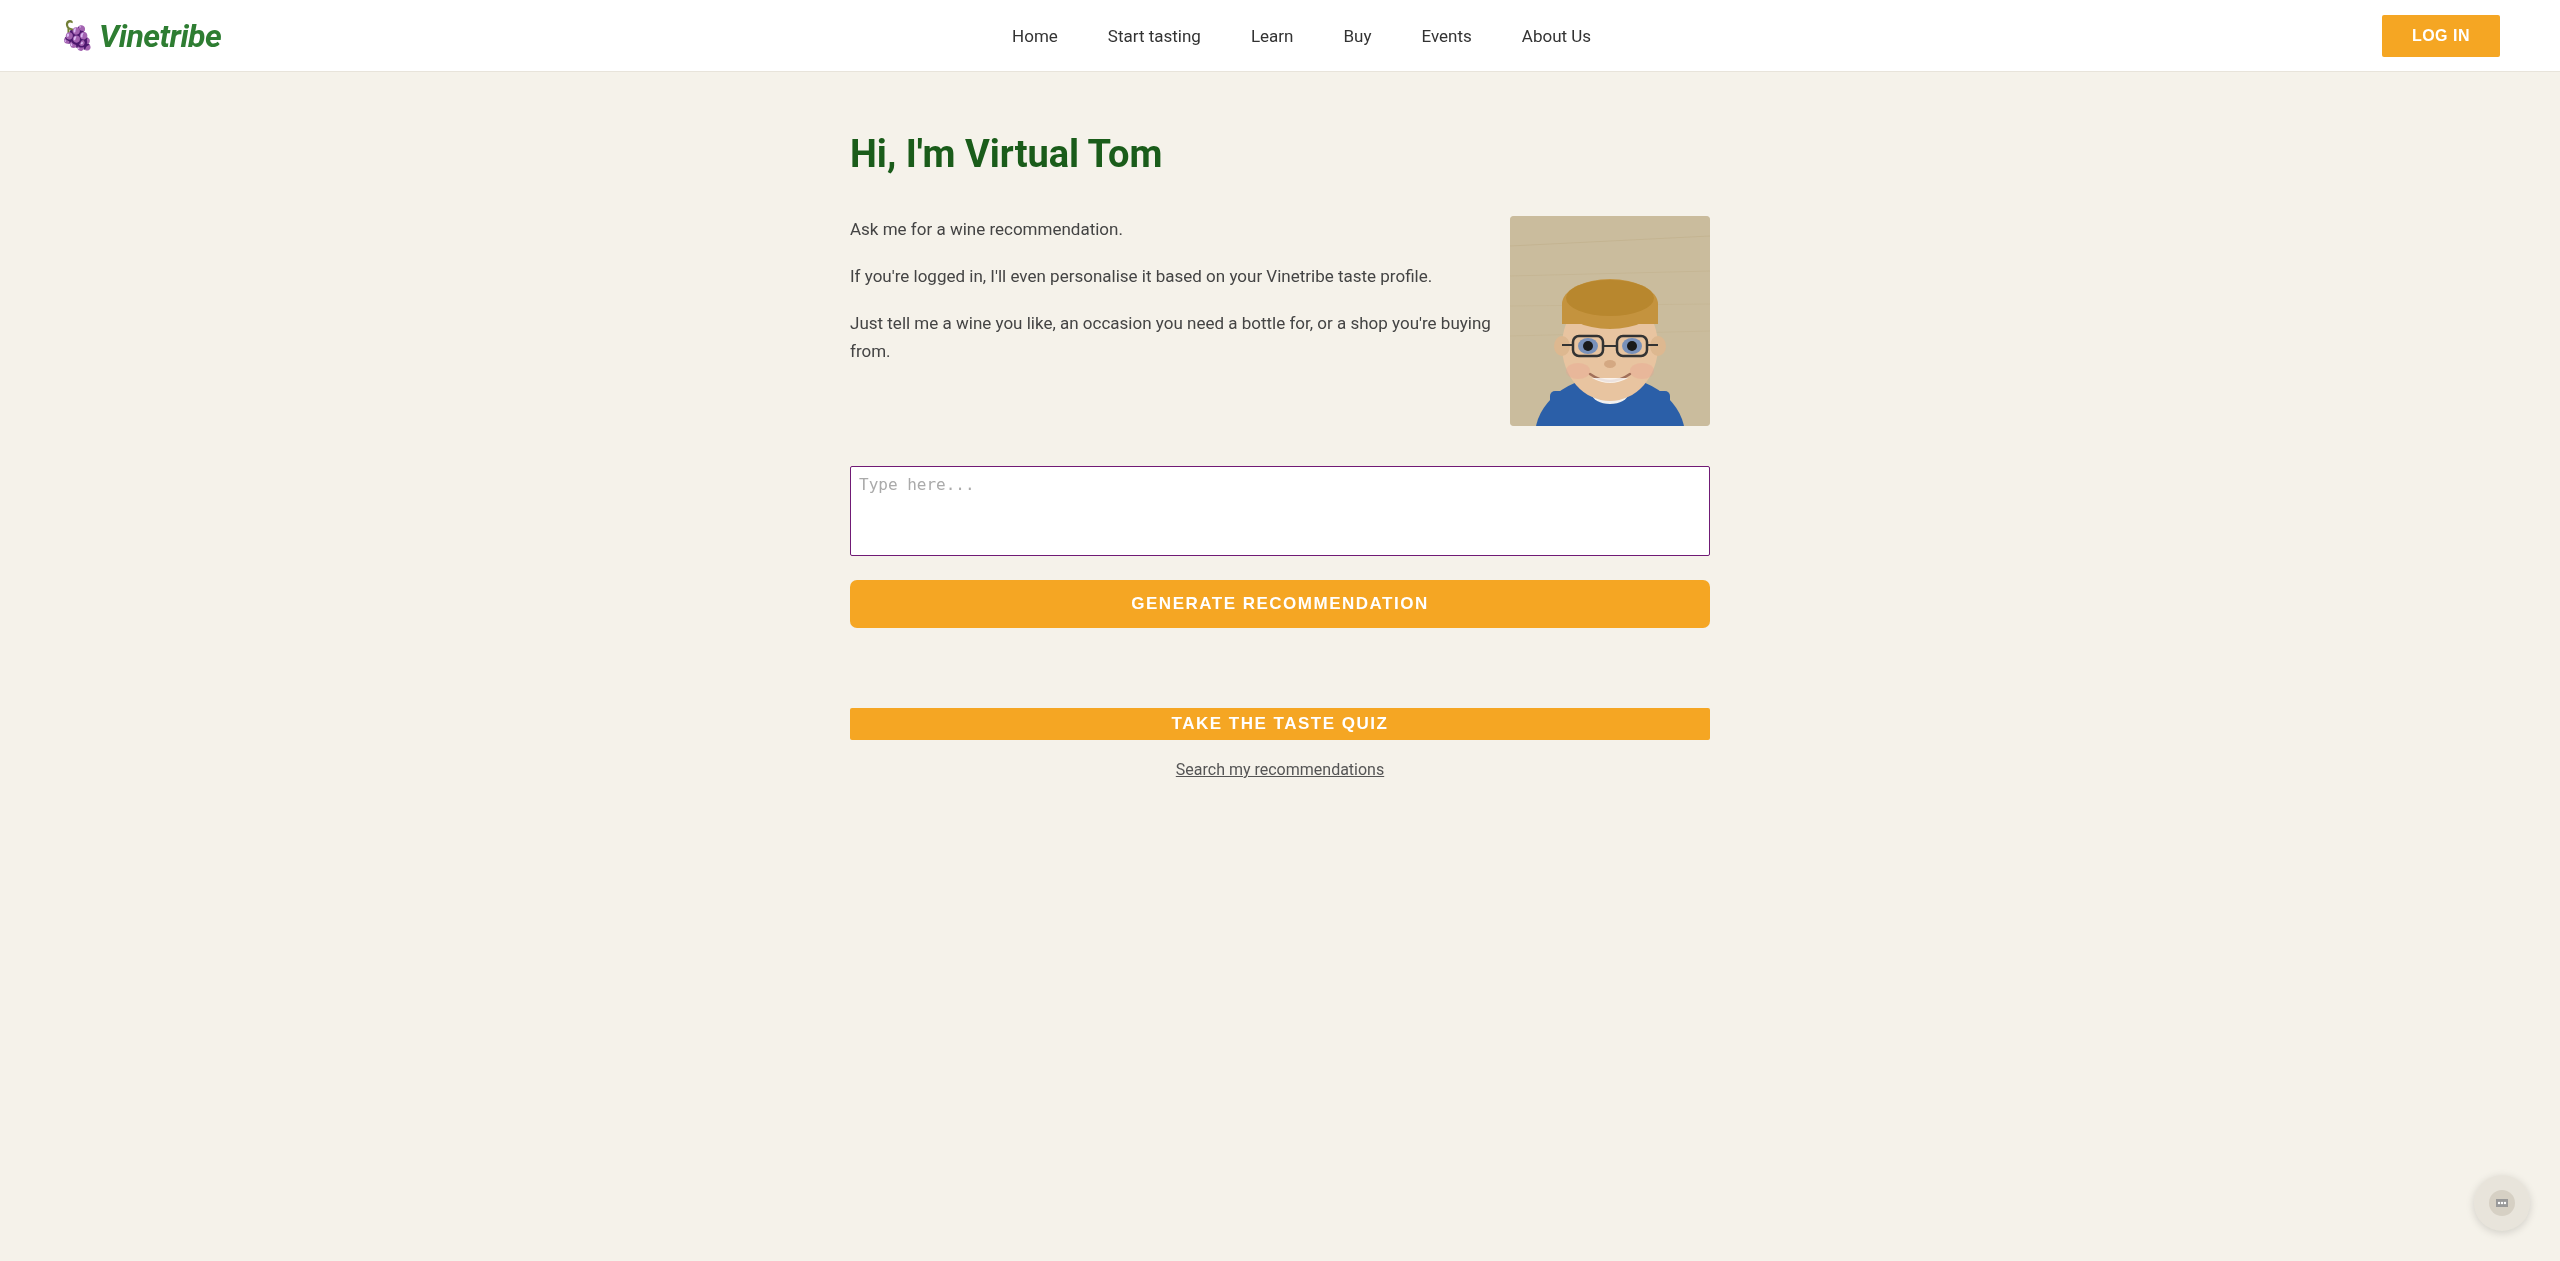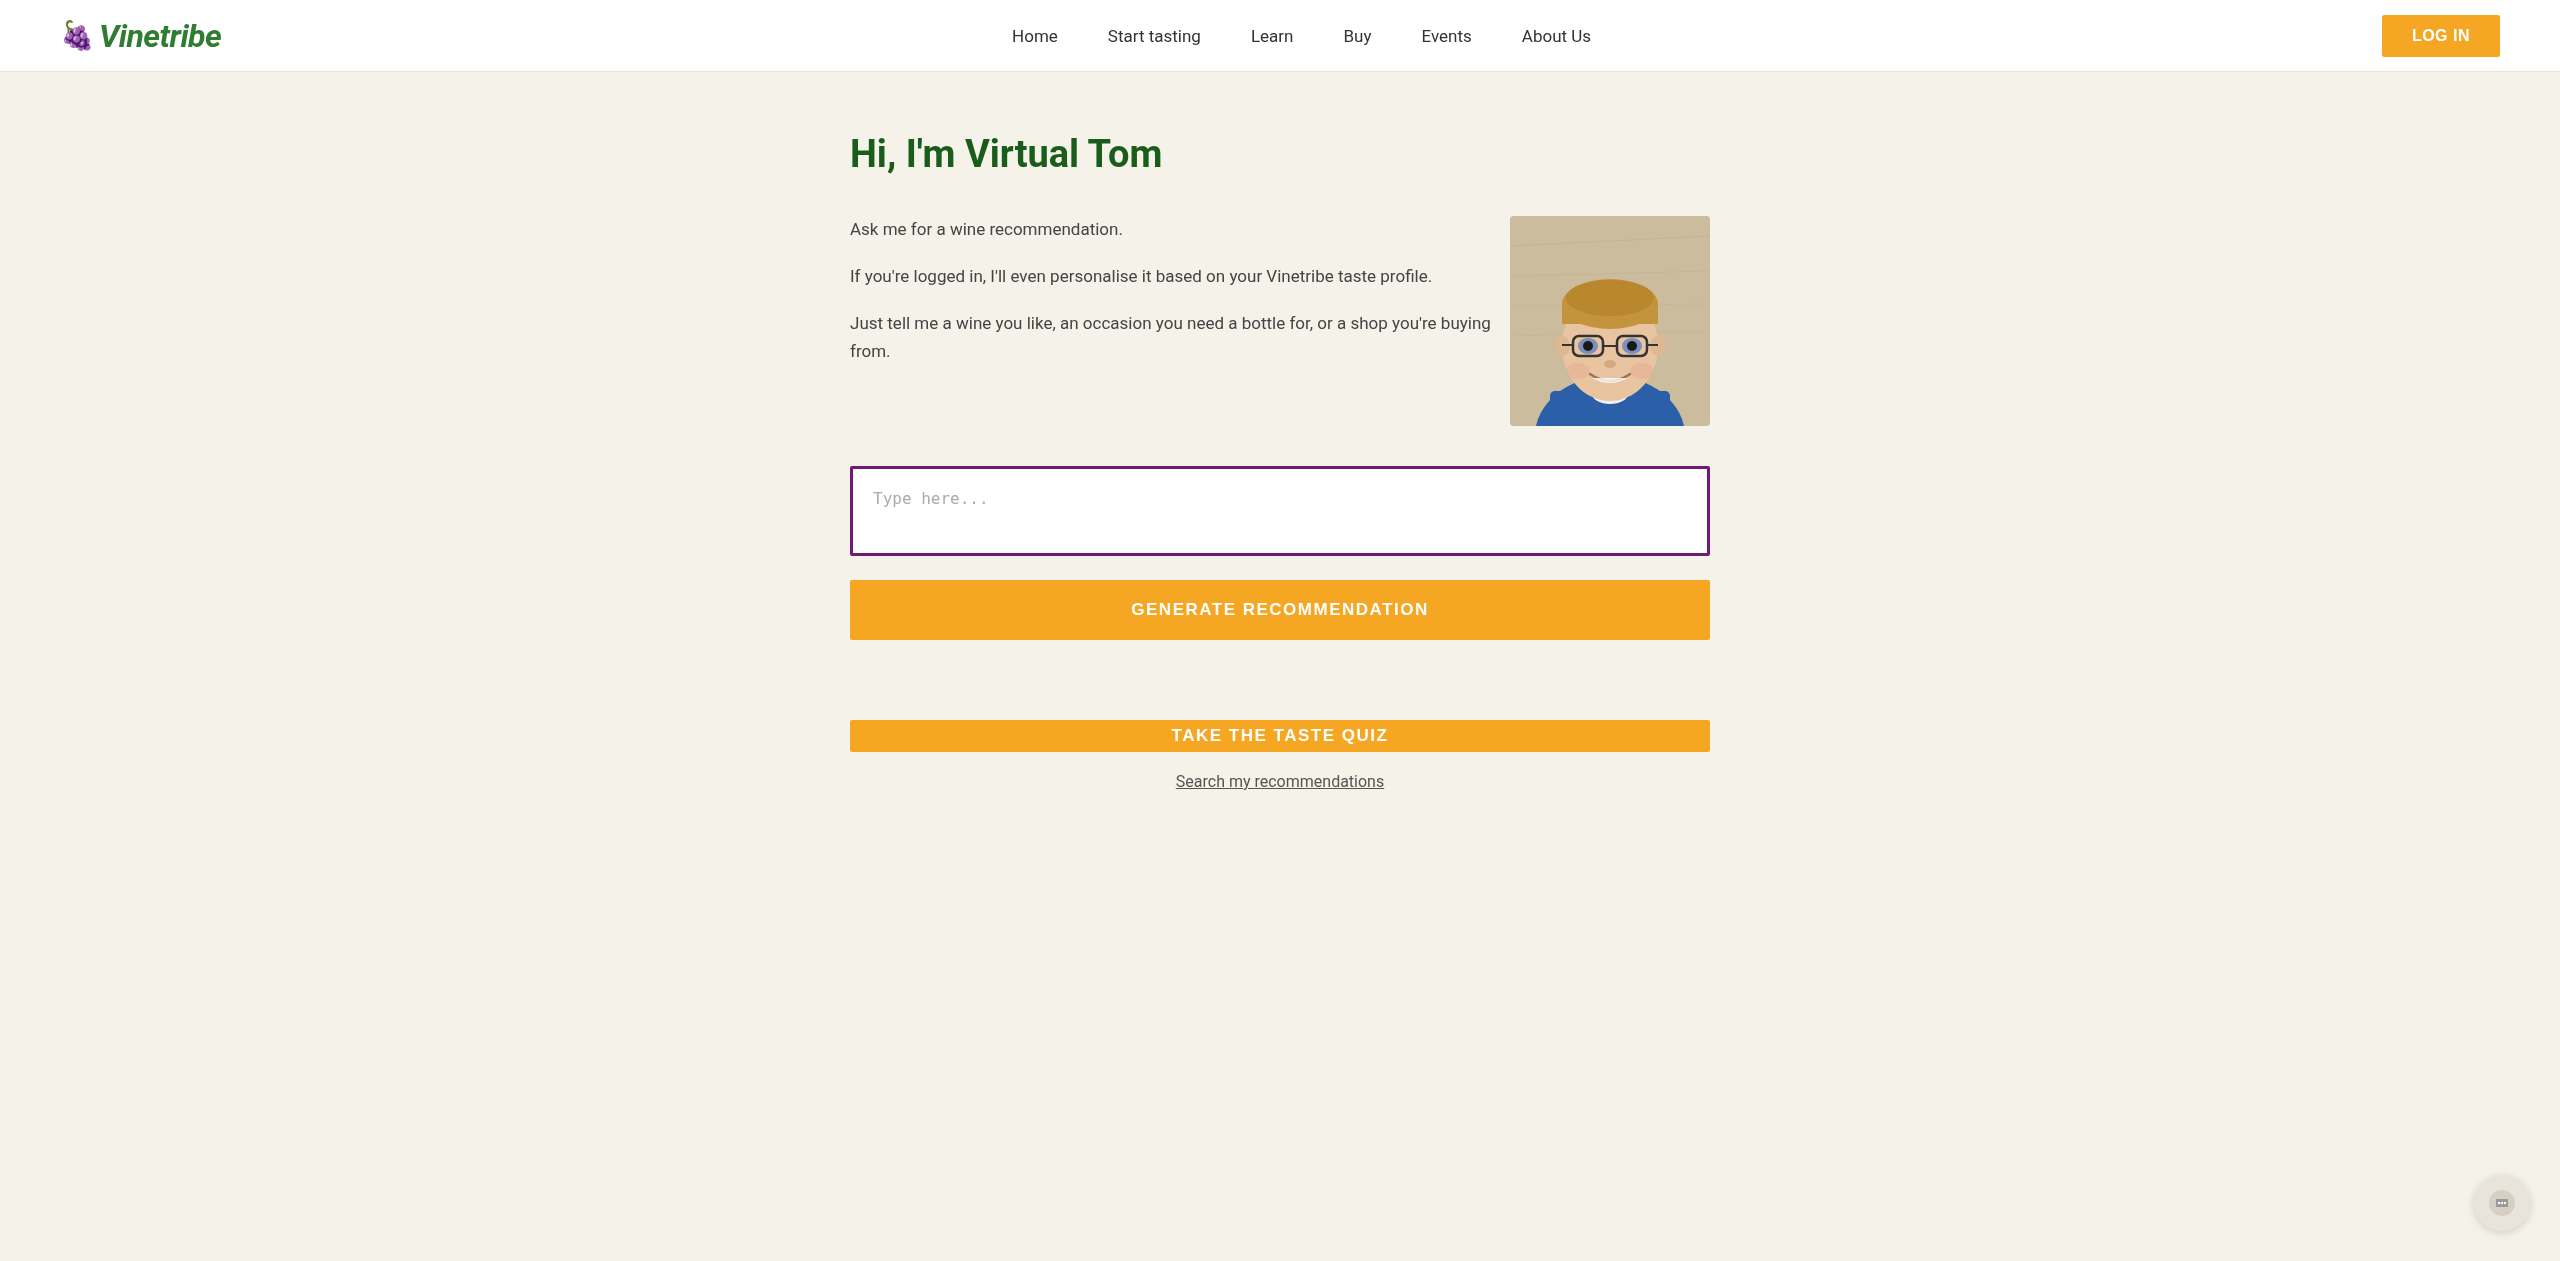--- a/index.html
+++ b/index.html
@@ -120,46 +120,46 @@
     }
 
     
     .input-section {
       margin-bottom: 20px;
     }
 
     .type-input {
       width: 100%;
       height: 90px;
-      border: 3px solid #701a75;
+      border: 1px solid #701a75;
       background-color: #ffffff;
-      padding: 20px;
+      padding: 8px;
       font-size: 16px;
       color: #333;
       resize: none;
       outline: none;
       border-radius: 2px;
     }
 
     .type-input::placeholder {
       color: #aaa;
     }
 
     
     .generate-btn {
       width: 100%;
       background-color: #f5a623;
       color: #ffffff;
       border: none;
-      padding: 20px;
+      padding: 14px;
       font-size: 17px;
       font-weight: 700;
       letter-spacing: 1.5px;
       cursor: pointer;
-      border-radius: 2px;
+      border-radius: 7px;
       text-transform: uppercase;
       margin-bottom: 80px;
     }
 
     
     .quiz-section {
       text-align: center;
       margin-bottom: 20px;
     }
 

